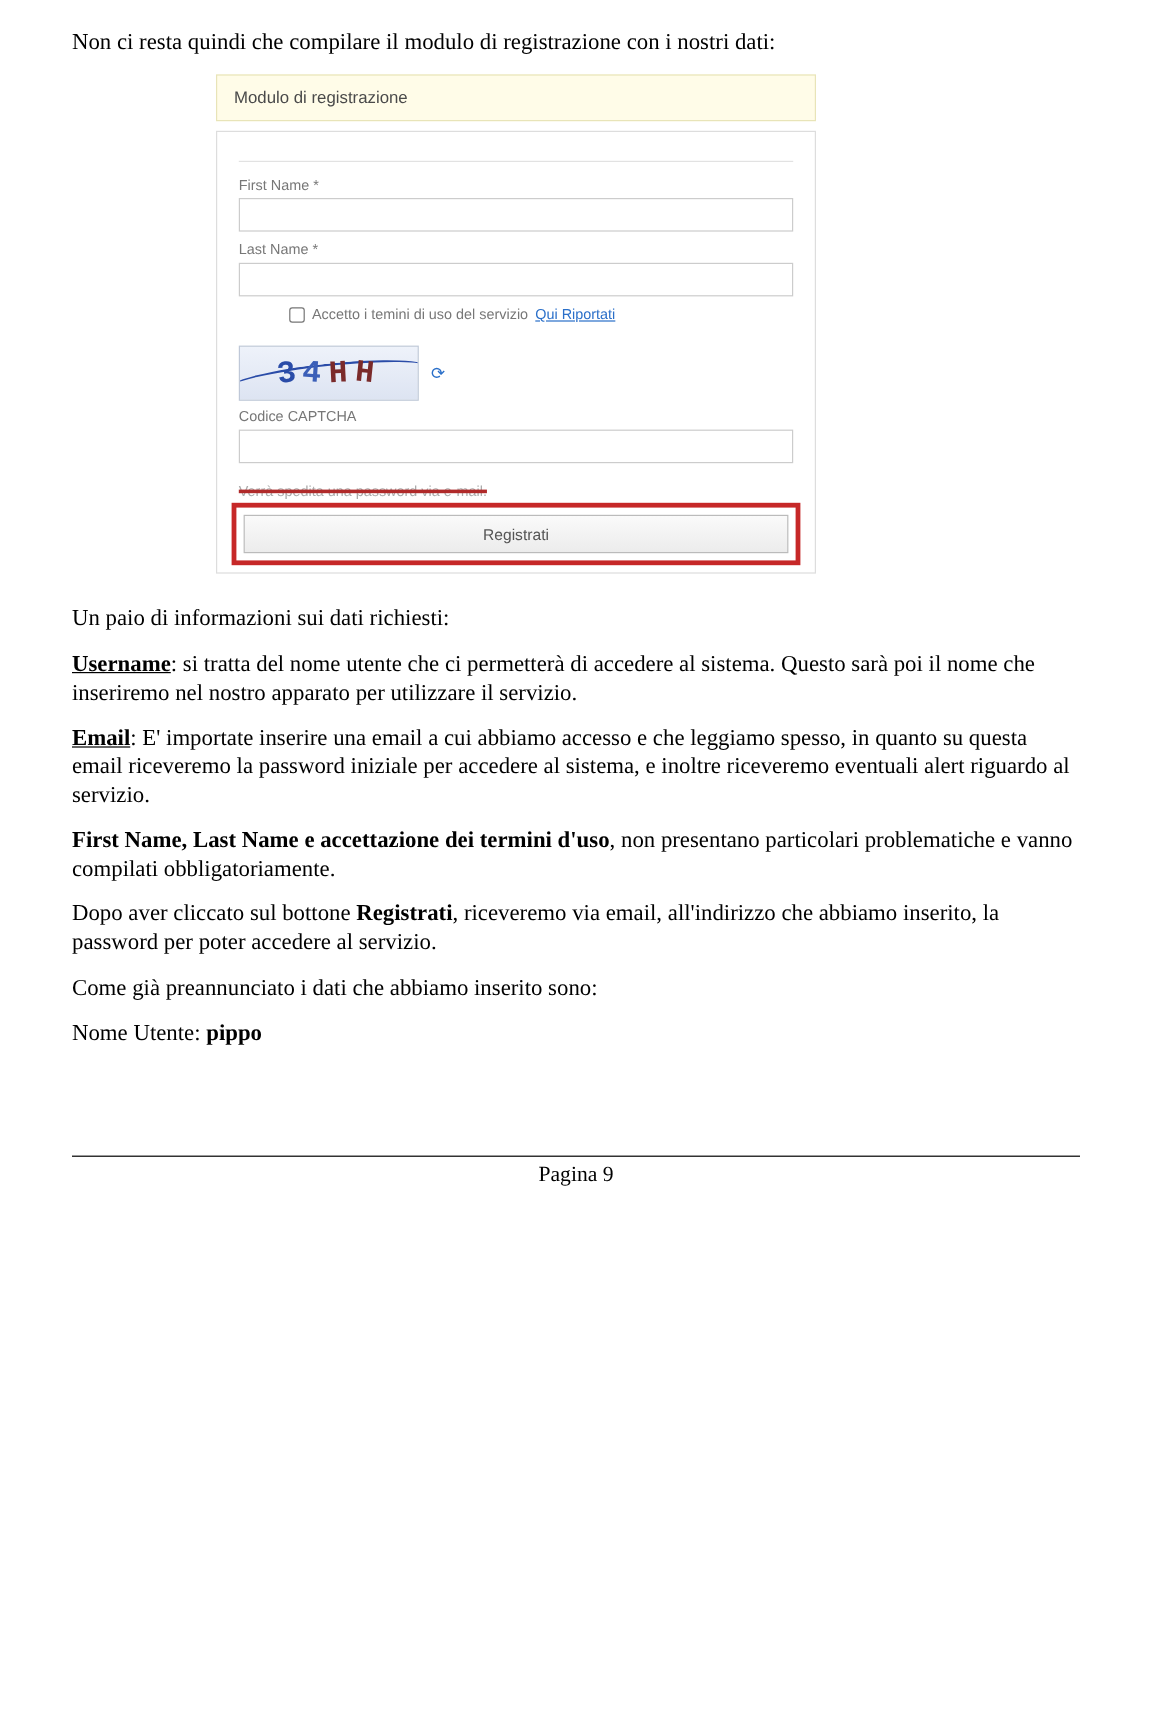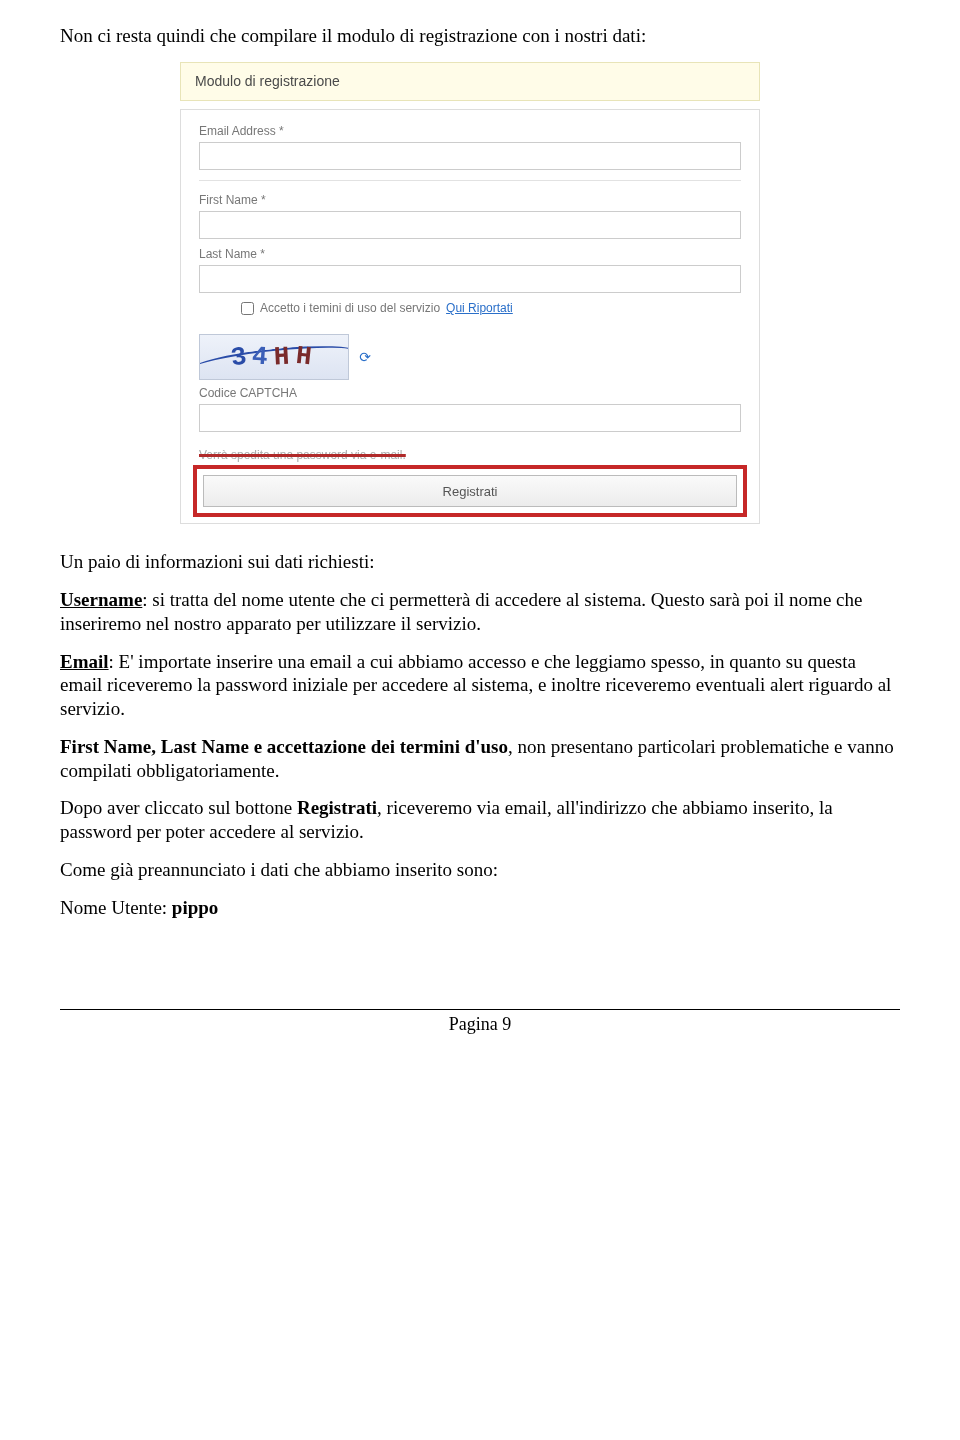--- a/index.html
+++ b/index.html
@@ -13,21 +13,21 @@
     padding: 24px 60px 30px 60px;
     line-height: 1.25;
   }
   .para { margin-bottom: 14px; }
   .underline { text-decoration: underline; }
   .bold { font-weight: bold; }
   .screenshot-wrap {
     margin: 10px 0 26px 120px;
   }
   .form-box {
-    width: 580px;
+    width: 500px;
     font-family: Arial, Helvetica, sans-serif;
   }
   .form-header {
     background: #fffce8;
     border: 1px solid #e8e4b8;
     padding: 10px 14px;
     font-size: 14px;
     color: #4a4a4a;
   }
   .form-body {
@@ -152,24 +152,20 @@
 <body>
 
 <p class="para">Non ci resta quindi che compilare il modulo di registrazione con i nostri dati:</p>
 
 <div class="screenshot-wrap">
   <div class="form-box">
     <div class="form-header">Modulo di registrazione</div>
     <div class="form-body">
 
 
-      <div class="fgroup">
-        <span class="flabel">Email Address *</span>
-        <div class="finput"></div>
-      </div>
 
       <hr class="hr">
 
       <div class="fgroup">
         <span class="flabel">First Name *</span>
         <div class="finput"></div>
       </div>
 
       <div class="fgroup">
         <span class="flabel">Last Name *</span>

